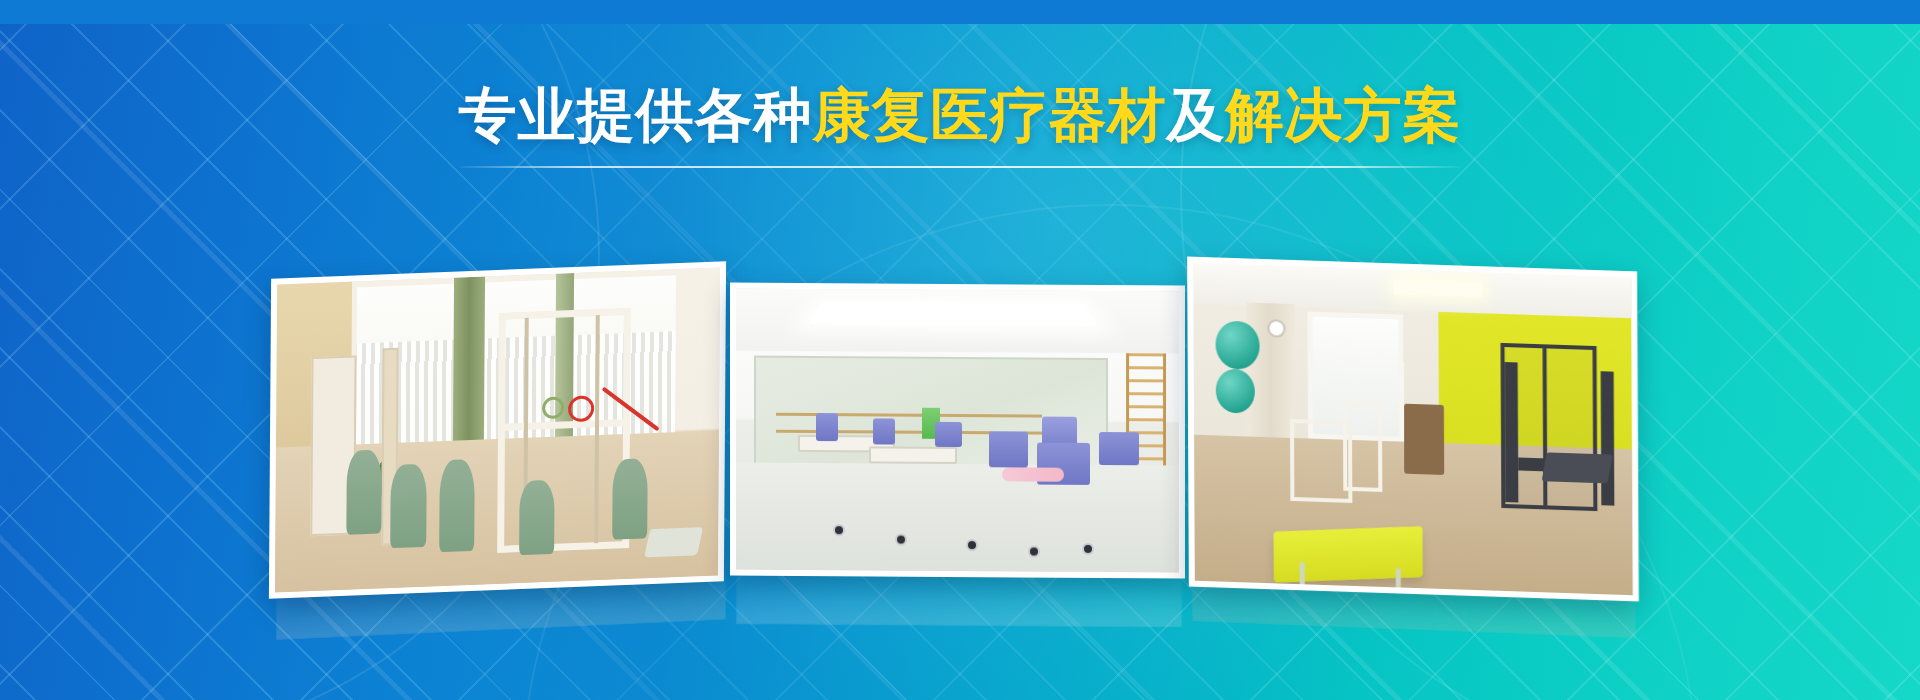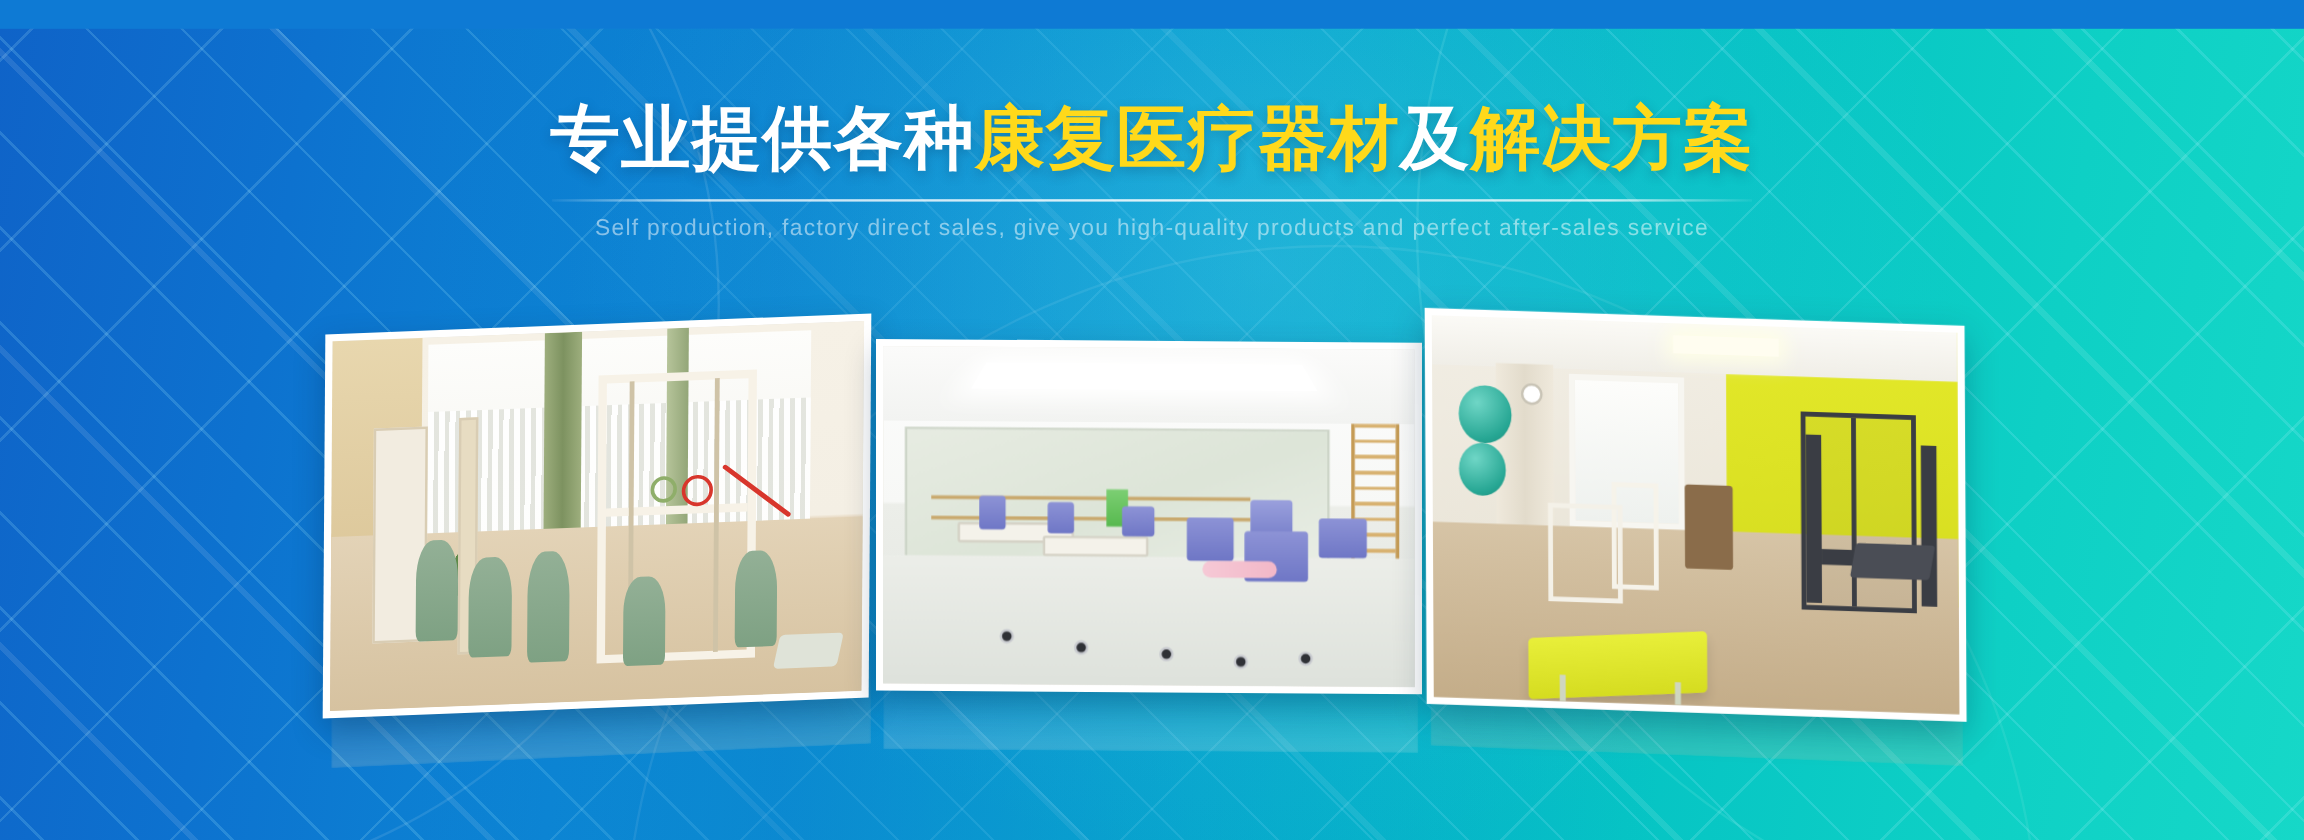--- a/index.html
+++ b/index.html
@@ -325,21 +325,20 @@
   <div class="arc arc3"></div>
 
   <div class="text-block">
 
     <div class="headline">
       <span class="w">专业提供各种</span><span class="y">康复医疗器材</span><span class="w">及</span><span class="y">解决方案</span>
     </div>
 
     <div class="divider"></div>
 
-    <div class="sub-en">Self production, factory direct sales, give you high-quality products and perfect after-sales service</div>
   </div>
 
   <div class="photos">
 
     <div class="frame" id="frame1">
       <div class="photo">
         <div class="scene s1">
           <div class="wall-left"></div>
           <div class="window"></div>
           <div class="blinds"></div>

